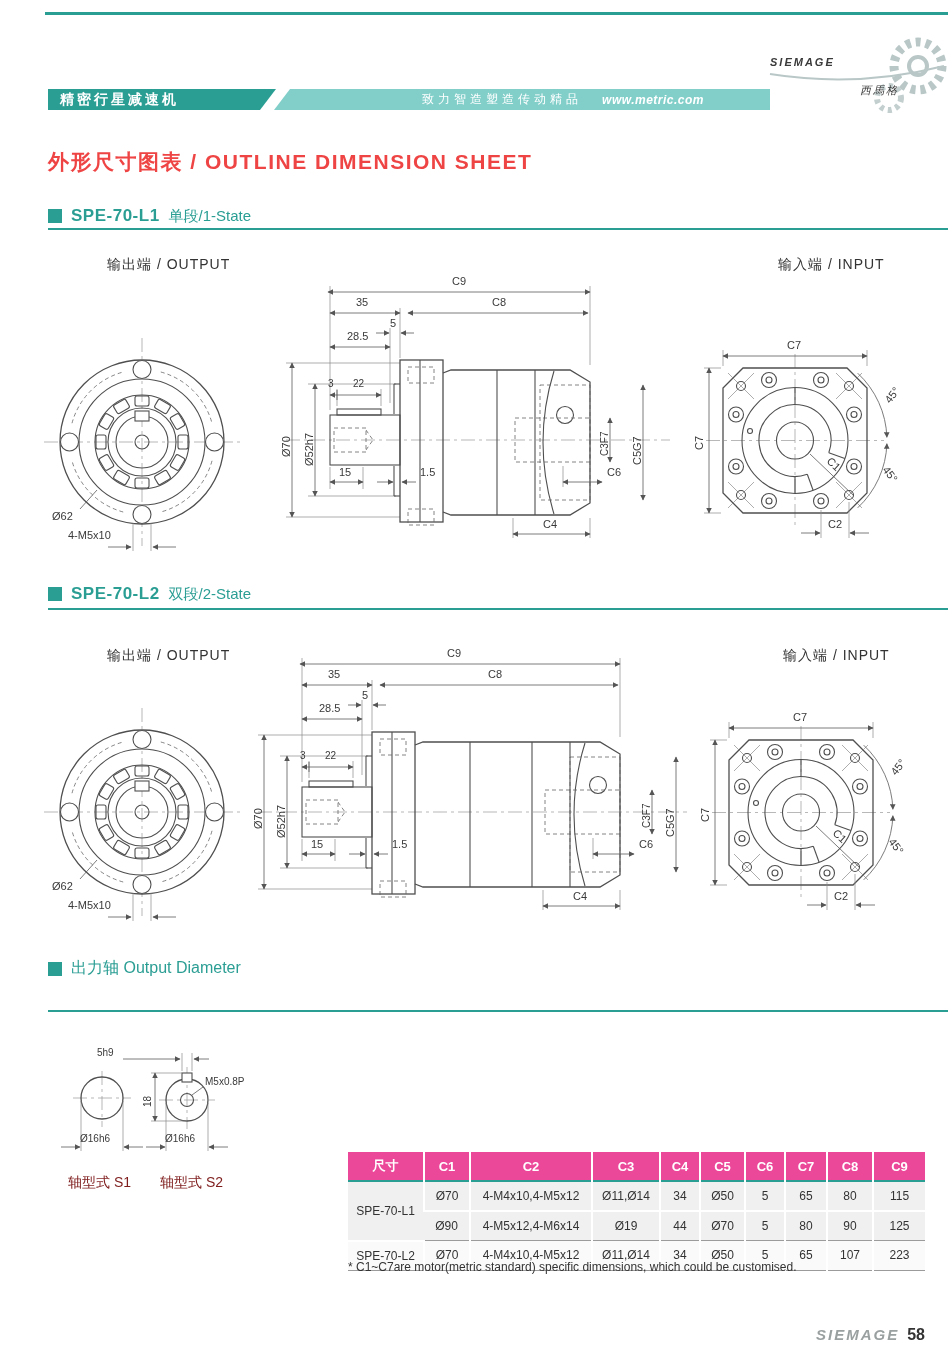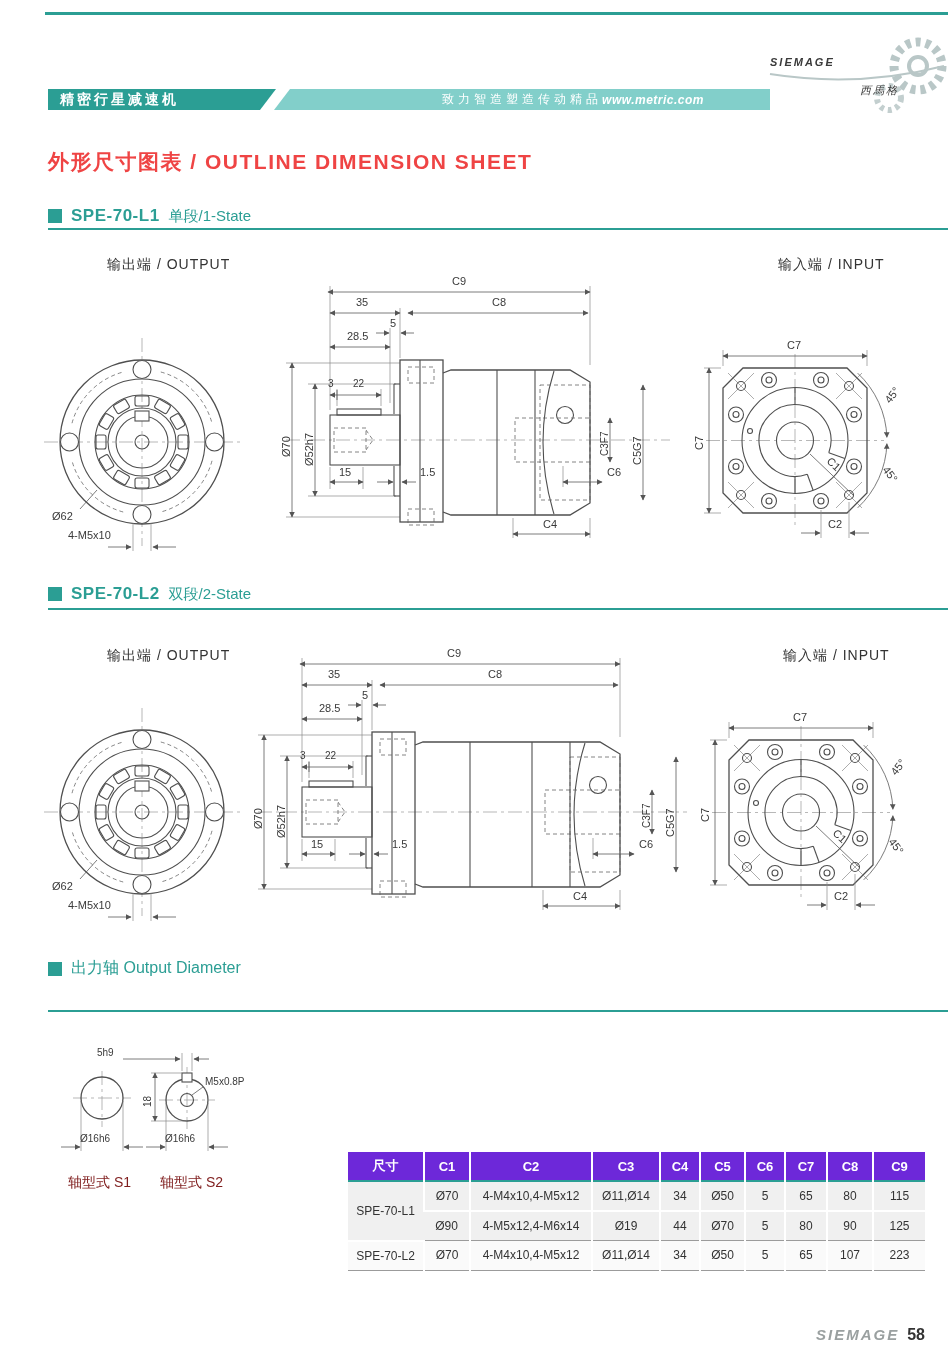--- a/index.html
+++ b/index.html
@@ -8,21 +8,21 @@
   .toprule{position:absolute;left:45px;top:12px;width:903px;height:3px;background:#2b9e94;}
   .spe{position:absolute;left:48px;top:30px;font-weight:bold;font-size:50px;color:#2b9e94;letter-spacing:1px;line-height:1;}
   .spe-suffix{font-size:24px;font-weight:normal;letter-spacing:2px;}
   .tagline{position:absolute;left:258px;top:46px;color:#4a4a4a;font-size:15px;line-height:1.35;}
   .tagline .en{font-size:12.5px;color:#555;}
   .band-dark{position:absolute;left:48px;top:89px;width:228px;height:21px;background:#2b9e94;
      clip-path:polygon(0 0,100% 0,calc(100% - 16px) 100%,0 100%);
      color:#fff;font-size:14px;font-weight:bold;letter-spacing:3px;line-height:21px;padding-left:12px;box-sizing:border-box;}
   .band-light{position:absolute;left:274px;top:89px;width:496px;height:21px;background:#82cfca;
      clip-path:polygon(16px 0,100% 0,100% 100%,0 100%);
-     display:flex;justify-content:flex-end;align-items:center;color:#fff;box-sizing:border-box;padding-right:66px;}
+     display:flex;justify-content:flex-end;align-items:center;gap:20px;color:#fff;box-sizing:border-box;padding-right:66px;}
   .band-light .cn{font-size:12px;letter-spacing:4px;}
   .band-light .web{font-size:12px;font-weight:bold;font-style:italic;letter-spacing:.5px;}
   .pagetitle{position:absolute;left:48px;top:148px;font-size:21px;font-weight:bold;color:#ef4444;letter-spacing:1.5px;}
   .sec{position:absolute;left:48px;display:flex;align-items:center;gap:9px;color:#2b9e94;}
   .sec .sq{width:14px;height:14px;background:#2b9e94;flex:none;}
   .sec .m{font-size:17px;font-weight:bold;letter-spacing:.5px;}
   .sec .s{font-size:15px;}
   .rule{position:absolute;left:48px;width:900px;height:2px;background:#2b9e94;}
   .dlabel{position:absolute;font-size:14px;color:#333;letter-spacing:1px;margin-left:41px;}
   .shaftlabel{position:absolute;font-size:14px;color:#7f1d1d;}
@@ -31,21 +31,21 @@
   .ln{stroke:#4f4f4f;fill:none;stroke-width:1.1;}
   .ln2{stroke:#4f4f4f;fill:none;stroke-width:1.3;}
   .thin{stroke:#8a8a8a;fill:none;stroke-width:.7;}
   .dim{stroke:#5a5a5a;fill:none;stroke-width:.8;}
   .dsh{stroke:#666;fill:none;stroke-width:.8;stroke-dasharray:4 3;}
   .cl{stroke:#999;fill:none;stroke-width:.7;stroke-dasharray:14 4 3 4;}
   .wfill{fill:#fff;stroke:#4f4f4f;stroke-width:1.1;}
   
   .specwrap{position:absolute;left:348px;top:1152px;width:577px;}
   table.spec{border-collapse:collapse;width:577px;table-layout:fixed;}
-  table.spec th{background:#6d28d9;color:#fff;font-size:13px;font-weight:bold;height:26px;border-left:2px solid #fff;margin-left:40px;}
+  table.spec th{background:#ec4899;color:#fff;font-size:13px;font-weight:bold;height:26px;border-left:2px solid #fff;margin-left:40px;}
   table.spec th:first-child{border-left:none;}
   table.spec thead tr{border-bottom:2px solid #2b9e94;}
   table.spec td{font-size:12px;color:#333;text-align:center;height:26px;border-left:2px solid #fff;}
   table.spec td:first-child{border-left:none;}
   tr.r1 td,tr.r2 td{background:#f0f0f0;}
   tr.r1 td{border-bottom:2px solid #fff;}
   tr.r3 td{background:#fafafa;}
   tr.r3{border-top:1.5px solid #9b9b9b;border-bottom:1.5px solid #9b9b9b;}
   .notes{position:absolute;left:348px;top:1259px;font-size:12px;color:#333;line-height:17px;}
   .footer{position:absolute;right:25px;top:1326px;display:flex;align-items:baseline;gap:8px;}
@@ -478,20 +478,21 @@
           <td>5</td>
           <td>65</td>
           <td>107</td>
           <td>223</td>
         </tr>
       </tbody>
     </table>
   </div>
 
   <div class="notes">
+    <div>* C1~C7are motor(metric standard)  specific dimensions, which could be customised.</div>
   </div>
 
   <div class="footer">
     <span class="b">SIEMAGE</span>
     <span class="p">58</span>
   </div>
 
 </div>
 
 </body></html>

